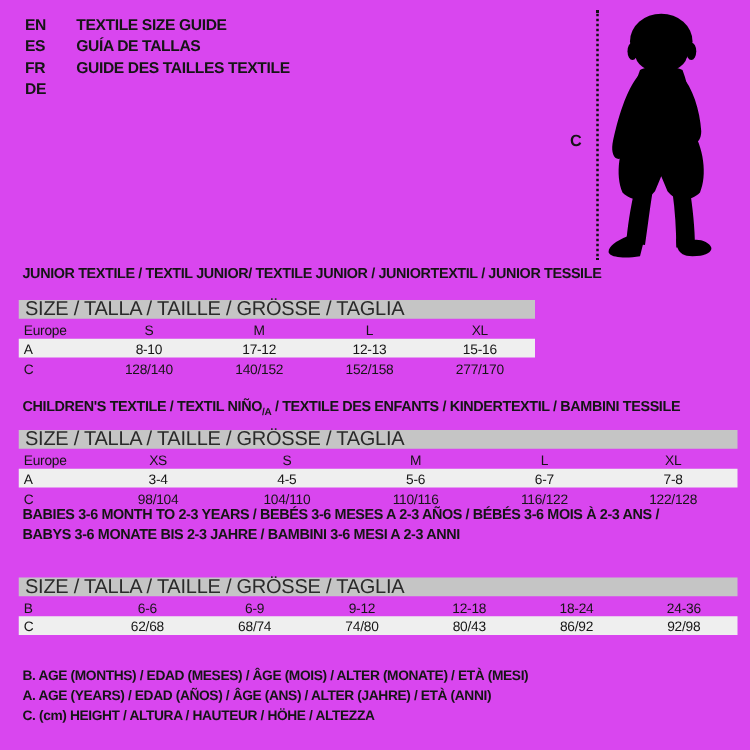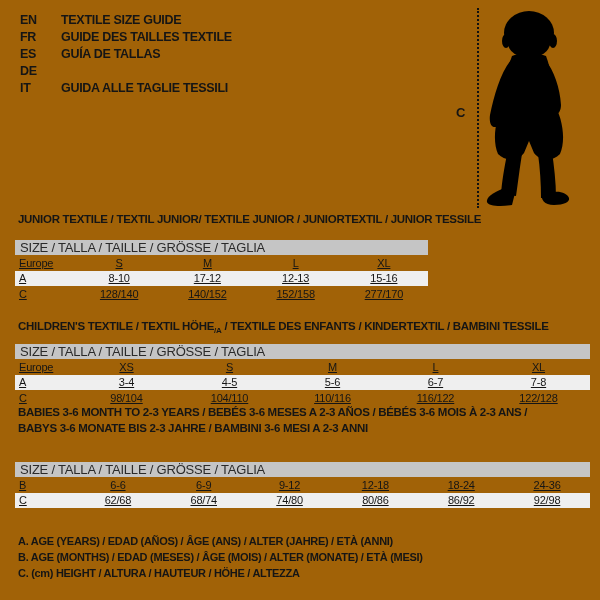--- a/index.html
+++ b/index.html
@@ -1,17 +1,17 @@
 <!DOCTYPE html>
 <html><head>
 <meta charset="utf-8">
 <style>
   html,body { margin:0; padding:0; background:#fff; }
   .canvas {
-    position:relative; width:600px; height:600px; background:#a16207;
+    position:relative; width:600px; height:600px; background:#d946ef;
     font-family:"Liberation Sans", sans-serif; color:#151515; overflow:hidden;
   }
 
   
   .lang-block { position:absolute; left:20px; top:11px; }
   .lang-row { display:flex; height:17px; align-items:center;
               font-size:12.5px; font-weight:bold; letter-spacing:-0.3px; }
   .lang-code { width:41px; }
 
   
@@ -22,55 +22,51 @@
   .baby-svg { position:absolute; left:482px; top:10px; }
 
   
   .sec-title { position:absolute; font-size:11.5px; font-weight:bold;
                letter-spacing:-0.3px; line-height:16px; white-space:nowrap; }
   .sec-title sub { font-size:8px; }
 
   
   .tbl { position:absolute; left:15px; }
   .size-bar { height:15px; line-height:15px; padding-left:5px;
-              font-size:13px; letter-spacing:-0.2px; color:#2a2a2a; }
-  .trow { display:flex; height:15.5px; align-items:center;
-          font-size:11px; letter-spacing:-0.2px;text-decoration:underline; }
+              font-size:16px; letter-spacing:-0.2px; color:#2a2a2a; }
+  .trow { display:flex; height:15.5px; align-items:flex-end;
+          font-size:11px; letter-spacing:-0.2px; }
   .trow .lab { width:60px; padding-left:4px; box-sizing:border-box; }
   .trow .cell { flex:1; text-align:center; }
 
   
   .footnotes { position:absolute; left:18px; top:535px; }
   .footnote { height:16px; font-size:11px; font-weight:bold;
               letter-spacing:-0.3px; white-space:nowrap; }
 </style>
 </head>
 <body>
 
 <div class="canvas">
 
   <div class="lang-block">
     <div class="lang-row">
       <span class="lang-code">EN</span>
       <span class="lang-title">TEXTILE SIZE GUIDE</span>
     </div>
     <div class="lang-row">
+      <span class="lang-code">ES</span>
+      <span class="lang-title">GUÍA DE TALLAS</span>
+    </div>
+    <div class="lang-row">
       <span class="lang-code">FR</span>
       <span class="lang-title">GUIDE DES TAILLES TEXTILE</span>
     </div>
     <div class="lang-row">
-      <span class="lang-code">ES</span>
-      <span class="lang-title">GUÍA DE TALLAS</span>
-    </div>
-    <div class="lang-row">
       <span class="lang-code">DE</span>
-    </div>
-    <div class="lang-row">
-      <span class="lang-code">IT</span>
-      <span class="lang-title">GUIDA ALLE TAGLIE TESSILI</span>
     </div>
   </div>
 
   <div class="height-line"></div>
   <div class="height-label">C</div>
   <svg class="baby-svg" width="95" height="200" viewBox="0 0 95 200" aria-hidden="true">
     <g fill="#000">
       <ellipse cx="47" cy="23" rx="25" ry="22"></ellipse>
       <ellipse cx="47" cy="33" rx="21" ry="15"></ellipse>
       <ellipse cx="24" cy="31" rx="4" ry="7"></ellipse>
@@ -105,21 +101,21 @@
     </div>
     <div class="trow">
       <span class="lab">C</span>
       <span class="cell">128/140</span>
       <span class="cell">140/152</span>
       <span class="cell">152/158</span>
       <span class="cell">277/170</span>
     </div>
   </div>
 
-  <div class="sec-title" style="left:18px; top:318px;"><span>CHILDREN'S TEXTILE / TEXTIL HÖHE</span><sub>/A</sub><span> / TEXTILE DES ENFANTS / KINDERTEXTIL / BAMBINI TESSILE</span></div>
+  <div class="sec-title" style="left:18px; top:318px;"><span>CHILDREN'S TEXTILE / TEXTIL NIÑO</span><sub>/A</sub><span> / TEXTILE DES ENFANTS / KINDERTEXTIL / BAMBINI TESSILE</span></div>
   <div class="tbl" style="top:344px; width:575px;">
     <div class="size-bar" style="background:#c5c5c5;">SIZE / TALLA / TAILLE / GRÖSSE / TAGLIA</div>
     <div class="trow">
       <span class="lab">Europe</span>
       <span class="cell">XS</span>
       <span class="cell">S</span>
       <span class="cell">M</span>
       <span class="cell">L</span>
       <span class="cell">XL</span>
     </div>
@@ -154,25 +150,25 @@
       <span class="cell">9-12</span>
       <span class="cell">12-18</span>
       <span class="cell">18-24</span>
       <span class="cell">24-36</span>
     </div>
     <div class="trow" style="background:#efefef;">
       <span class="lab">C</span>
       <span class="cell">62/68</span>
       <span class="cell">68/74</span>
       <span class="cell">74/80</span>
-      <span class="cell">80/86</span>
+      <span class="cell">80/43</span>
       <span class="cell">86/92</span>
       <span class="cell">92/98</span>
     </div>
   </div>
 
   <div class="footnotes">
+    <div class="footnote">B. AGE (MONTHS) / EDAD (MESES) / ÂGE (MOIS) / ALTER (MONATE) / ETÀ (MESI)</div>
     <div class="footnote">A. AGE (YEARS) / EDAD (AÑOS) / ÂGE (ANS) / ALTER (JAHRE) / ETÀ (ANNI)</div>
-    <div class="footnote">B. AGE (MONTHS) / EDAD (MESES) / ÂGE (MOIS) / ALTER (MONATE) / ETÀ (MESI)</div>
     <div class="footnote">C. (cm) HEIGHT / ALTURA / HAUTEUR / HÖHE / ALTEZZA</div>
   </div>
 
 </div>
 
 </body></html>

